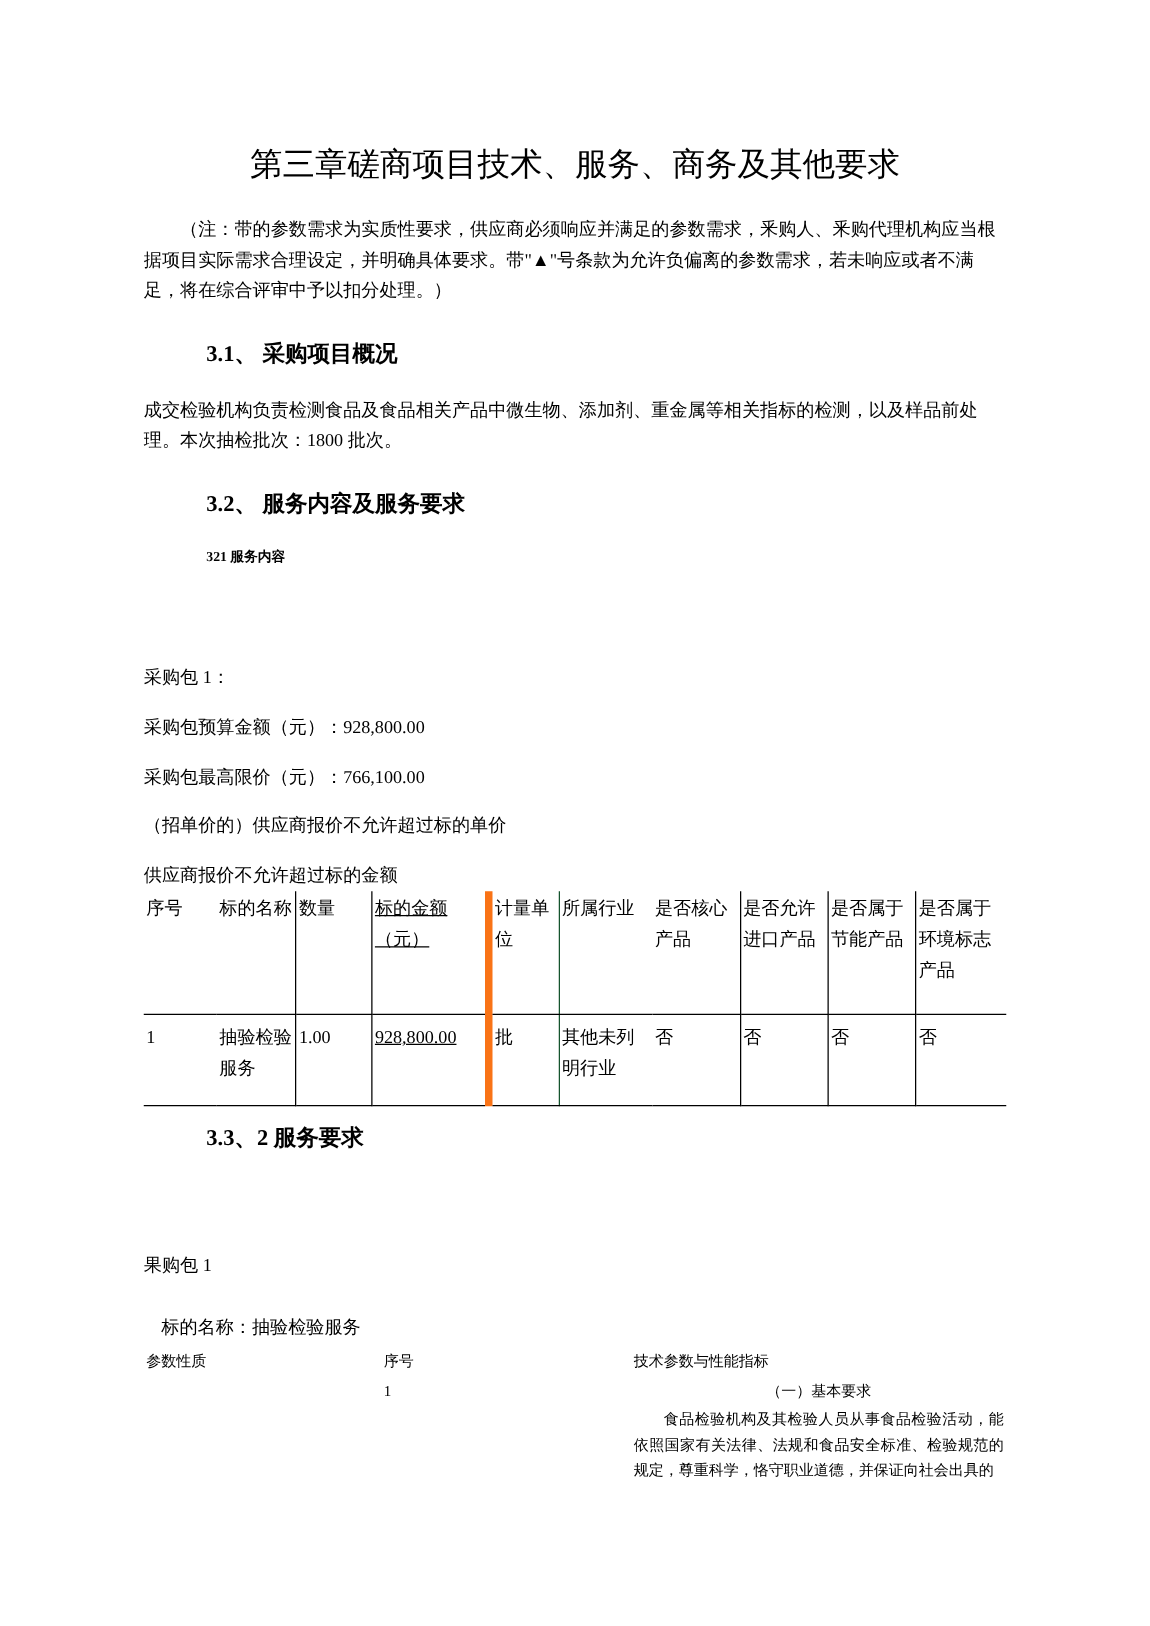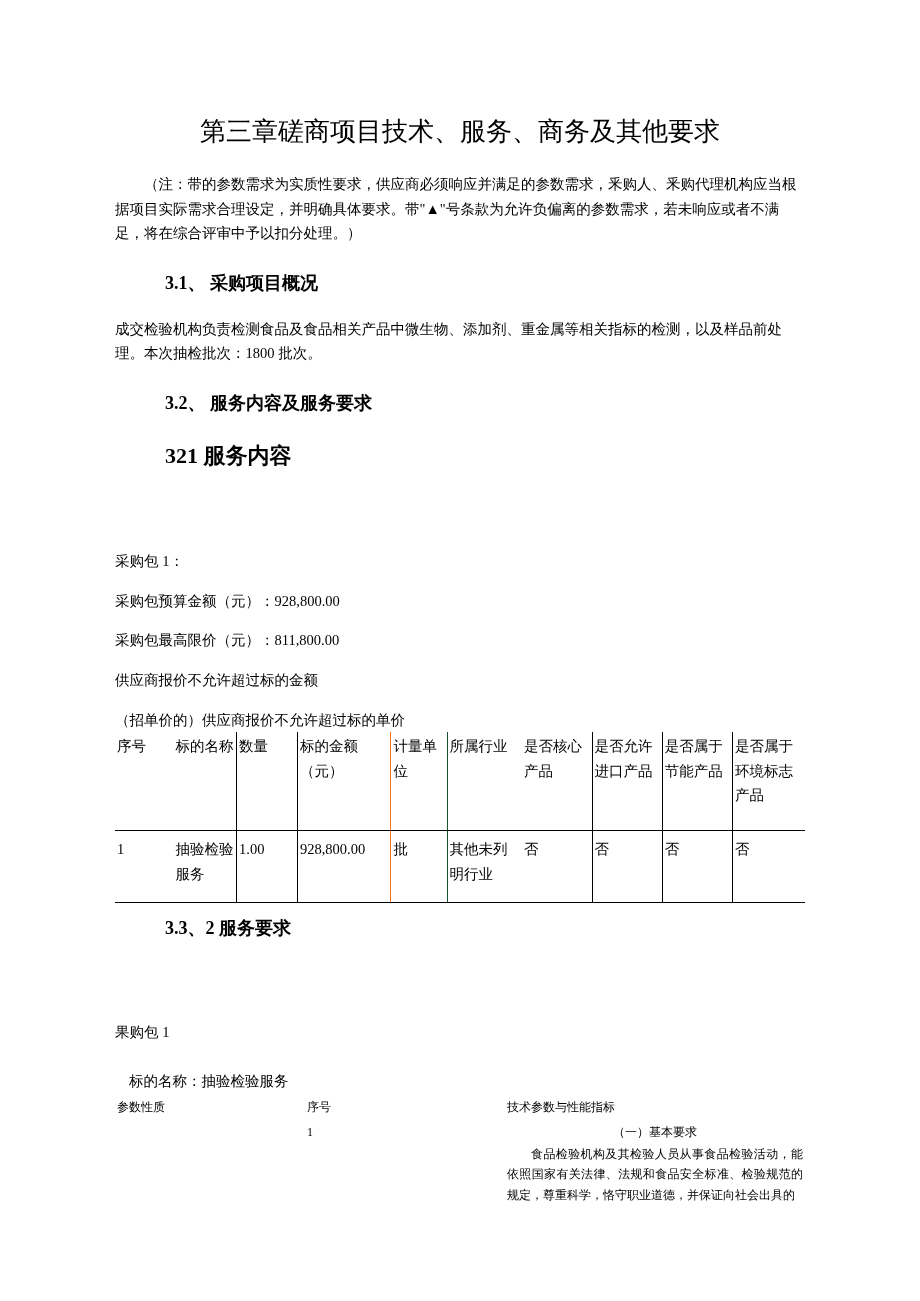--- a/index.html
+++ b/index.html
@@ -25,21 +25,21 @@
     }
     .h2 {
       font-weight: bold;
       font-size: 18px;
       margin-top: 22px;
       margin-bottom: 18px;
       padding-left: 50px;
     }
     .h3 {
       font-weight: bold;
-      font-size: 22px;
+      font-size: 11px;
       margin-top: 12px;
       margin-bottom: 33px;
       padding-left: 50px;
     }
     .separated { margin-top: 10px; }
     .overview {
       font-size: 14.5px;
       margin-top: 14px;
     }
     .pkg-block {
@@ -59,21 +59,21 @@
       text-align: left;
       vertical-align: top;
       padding: 2px 2px 6px 2px;
     }
     table.t1 thead th { border-bottom: 1px solid #000; padding-bottom: 22px;}
     table.t1 tbody td { border-bottom: 1px solid #000; padding-top: 6px; padding-bottom: 16px;}
 
     .col-seq   { width: 50px; }
     .col-name  { width: 54px; border-right: 1px solid #000; }
     .col-qty   { width: 52px; border-right: 1px solid #000; text-align: right; }
-    .col-amt   { width: 80px; border-right: 1px solid #f97316; }
+    .col-amt   { width: 80px; border-right: 6px solid #f97316; text-decoration: underline; }
     .col-unit  { width: 48px; border-right: 1px solid #14532d; }
     .col-ind   { width: 64px; }
     .col-core  { width: 60px; border-right: 1px solid #000; margin-top: 24px; }
     .col-imp   { width: 60px; border-right: 1px solid #000; }
     .col-es    { width: 60px; border-right: 1px solid #000; }
     .col-env   { width: 62px; }
 
     .req-block { margin-top: 76px; font-size: 14.5px;}
     .req-name { margin-top: 24px; padding-left: 14px;}
     table.t2 {
@@ -105,23 +105,23 @@
 <div class="h2">3.1、 采购项目概况</div>
 
 <p class="overview">成交检验机构负责检测食品及食品相关产品中微生物、添加剂、重金属等相关指标的检测，以及样品前处理。本次抽检批次：1800 批次。</p>
 
 <div class="h2">3.2、 服务内容及服务要求</div>
 <div class="h3">321 服务内容</div>
 
 <div class="pkg-block">
   <div class="pkg-line">采购包 1：</div>
   <div class="pkg-line">采购包预算金额（元）：928,800.00</div>
-  <div class="pkg-line">采购包最高限价（元）：811,800.00</div>
+  <div class="pkg-line">采购包最高限价（元）：766,100.00</div>
+  <div class="pkg-line">（招单价的）供应商报价不允许超过标的单价</div>
   <div class="pkg-line">供应商报价不允许超过标的金额</div>
-  <div class="pkg-line">（招单价的）供应商报价不允许超过标的单价</div>
 </div>
 
 <table class="t1">
   <colgroup>
     <col class="col-seq">
       <col class="col-name">
       <col class="col-qty">
       <col class="col-amt">
       <col class="col-unit">
     <col class="col-ind">

